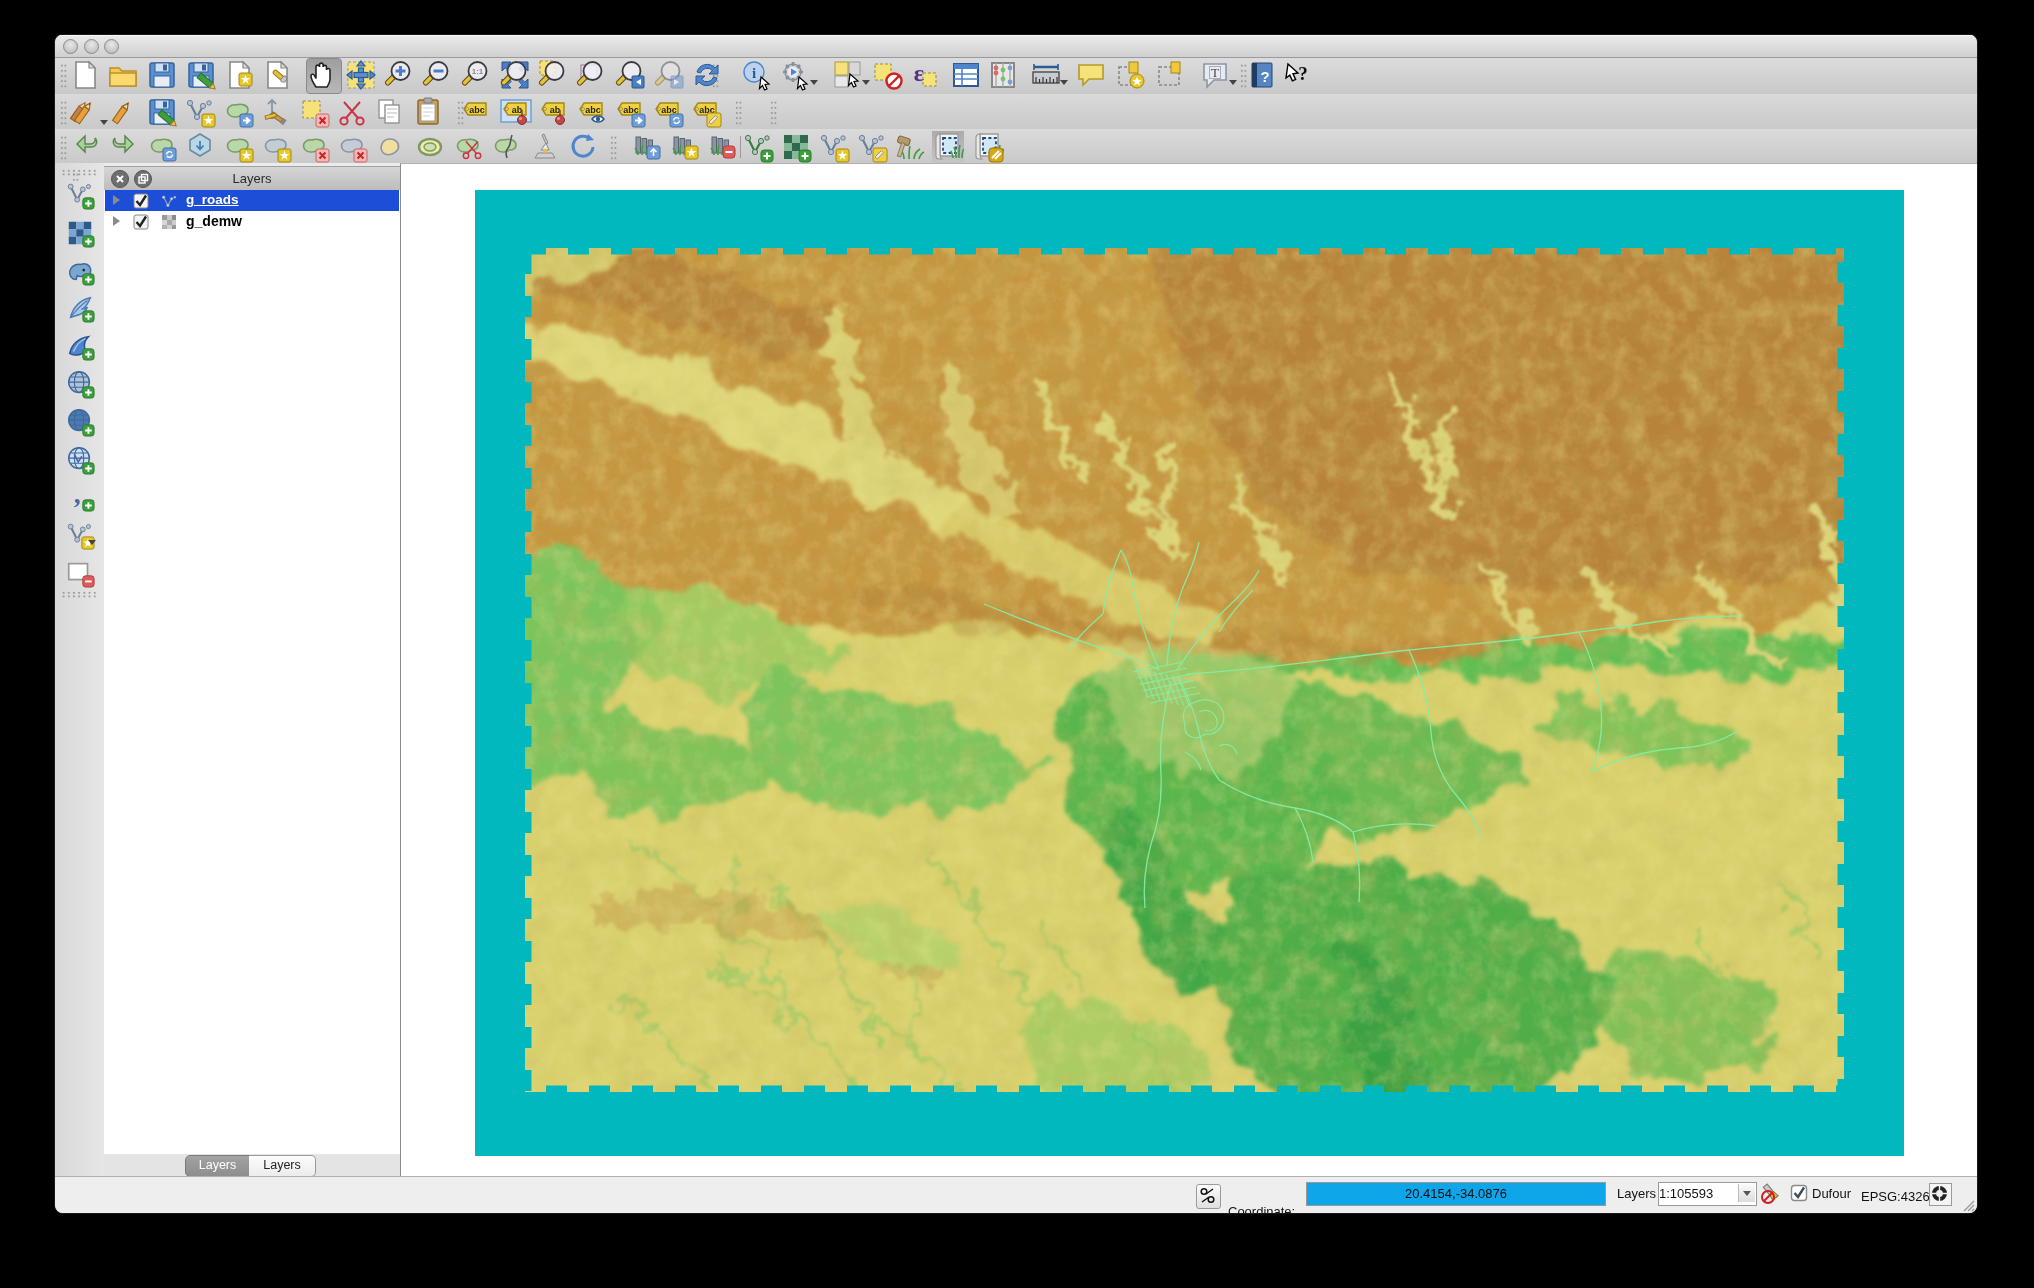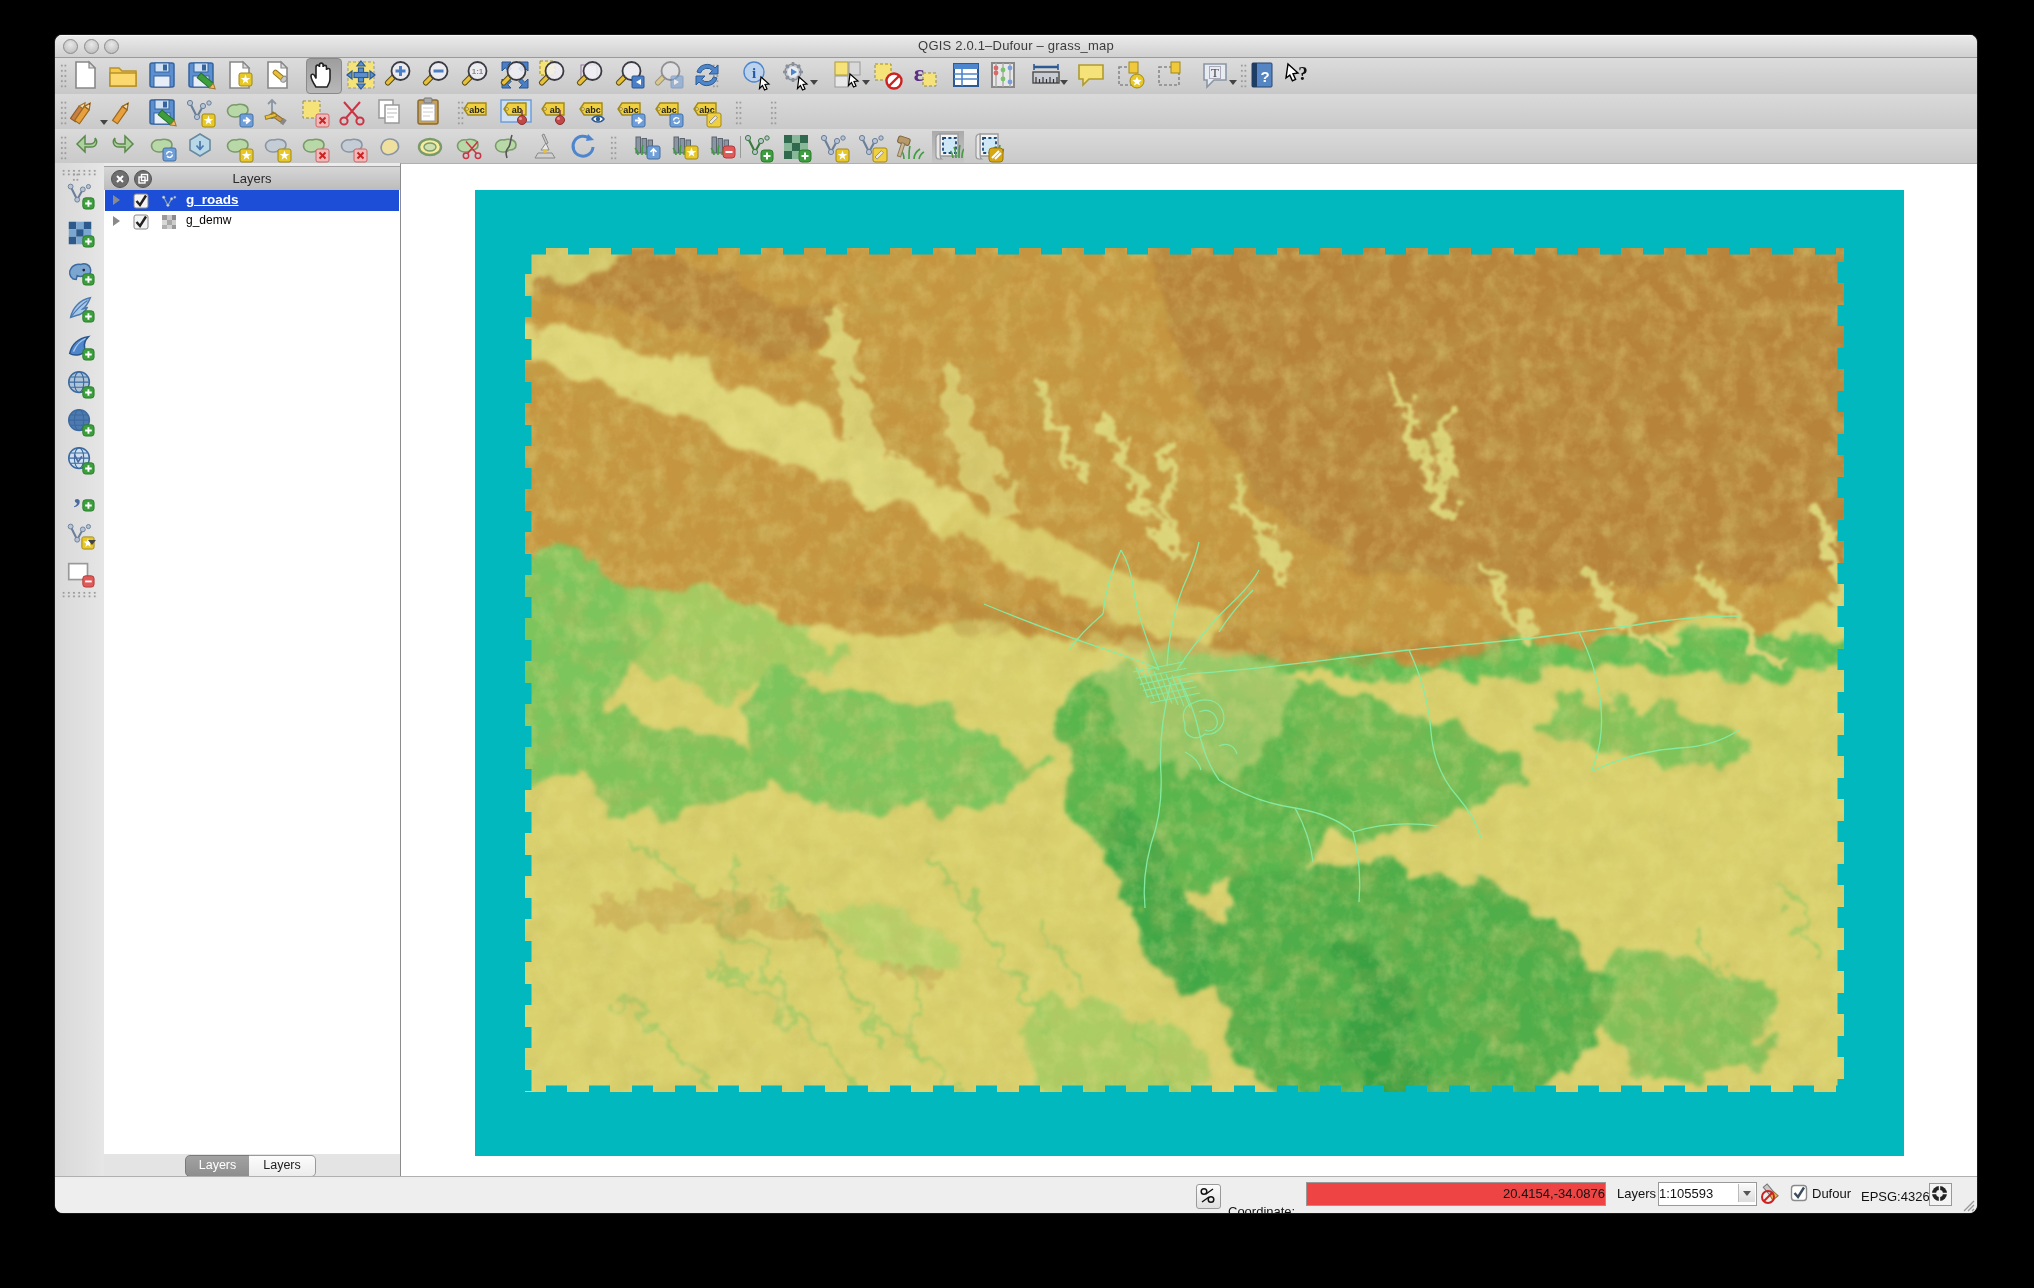--- a/index.html
+++ b/index.html
@@ -7,21 +7,20 @@
         <stop offset="1" stop-color="#c8c8c8"></stop>
       </linearGradient>
     </defs>
   </svg>
 <div class="abs" style="left:55px;top:35px;width:1922px;height:1178px;border-radius:7px 7px 8px 8px;background:#ececec;box-shadow:0 0 0 1px #1a1a1a;overflow:hidden">
     <div class="abs" style="left:0;top:0;width:100%;height:22px;background:linear-gradient(#ebebeb,#d0d0d0);border-bottom:1px solid #9a9a9a;border-radius:7px 7px 0 0">
       <div class="abs" style="left:0;top:0;width:100%;height:1px;background:#f8f8f8"></div>
       <div class="abs" style="left:8px;top:4px;width:13px;height:13px;border-radius:50%;background:radial-gradient(circle at 50% 35%,#e8e8e8,#b6b6b6);border:1px solid #8a8a8a"></div>
       <div class="abs" style="left:28.5px;top:4px;width:13px;height:13px;border-radius:50%;background:radial-gradient(circle at 50% 35%,#e8e8e8,#b6b6b6);border:1px solid #8a8a8a"></div>
       <div class="abs" style="left:48.5px;top:4px;width:13px;height:13px;border-radius:50%;background:radial-gradient(circle at 50% 35%,#e8e8e8,#b6b6b6);border:1px solid #8a8a8a"></div>
-      <div class="abs" style="left:0;top:3px;width:100%;text-align:center;font-size:13px;color:#3c3c3c;letter-spacing:0.2px">QGIS 2.0.1–Dufour – grass_map</div>
     </div>
     <div class="abs" style="left:0;top:23px;width:100%;height:36px;background:linear-gradient(#dcdcdc,#c8c8c8);border-bottom:1px solid #b2b2b2"></div>
     <div class="abs" style="left:0;top:59px;width:100%;height:35px;background:linear-gradient(#dadada,#c9c9c9);border-bottom:1px solid #b2b2b2"></div>
     <div class="abs" style="left:0;top:94px;width:100%;height:34px;background:linear-gradient(#dadada,#c9c9c9);border-bottom:1px solid #a8a8a8"></div>
     <div style="position:absolute;left:5px;top:27px;width:7px;height:26px;background-image:radial-gradient(circle,#9c9c9c 1.1px,rgba(0,0,0,0) 1.4px);background-size:3.6px 5.2px;background-position:0 1px"></div>
     <div style="position:absolute;left:657px;top:27px;width:7px;height:26px;background-image:radial-gradient(circle,#9c9c9c 1.1px,rgba(0,0,0,0) 1.4px);background-size:3.6px 5.2px;background-position:0 1px"></div>
     <div style="position:absolute;left:1185px;top:27px;width:7px;height:26px;background-image:radial-gradient(circle,#9c9c9c 1.1px,rgba(0,0,0,0) 1.4px);background-size:3.6px 5.2px;background-position:0 1px"></div>
     <svg style="position:absolute;left:14px;top:24px" width="32" height="32" viewBox="0 0 32 32">
       <path d="M7 3h13l6 6v20H7z" fill="#fff" stroke="#888" stroke-width="1.6"></path>
       <path d="M20 3l6 6h-6z" fill="#ddd" stroke="#888" stroke-width="1.2"></path>
@@ -758,21 +757,21 @@
             <rect x="1" y="1" width="5" height="5" fill="#9a9a9a"></rect>
             <rect x="6" y="1" width="5" height="5" fill="#c8c8c8"></rect>
             <rect x="11" y="1" width="4" height="5" fill="#8a8a8a"></rect>
             <rect x="1" y="6" width="5" height="5" fill="#d8d8d8"></rect>
             <rect x="6" y="6" width="5" height="5" fill="#a8a8a8"></rect>
             <rect x="11" y="6" width="4" height="5" fill="#cccccc"></rect>
             <rect x="1" y="11" width="5" height="4" fill="#b0b0b0"></rect>
             <rect x="6" y="11" width="5" height="4" fill="#d0d0d0"></rect>
             <rect x="11" y="11" width="4" height="4" fill="#989898"></rect>
           </svg>
-          <div style="position:absolute;left:81px;top:2px;font-size:12px;font-weight:normal;color:#000">g_demw</div>
+          <div style="position:absolute;left:81px;top:2px;font-size:14px;font-weight:bold;color:#000">g_demw</div>
         </div>
       </div>
       <div class="abs" style="left:49px;top:991px;width:296px;height:22px;background:#e4e4e4"></div>
       <div class="abs" style="left:130px;top:992px;width:63px;height:20px;background:linear-gradient(#a2a2a2,#8e8e8e);border:1px solid #7a7a7a;border-radius:5px 0 0 5px;color:#fff;font-size:12.5px;text-align:center;line-height:19px">Layers</div>
       <div class="abs" style="left:194px;top:992px;width:66px;height:20px;background:linear-gradient(#fcfcfc,#ececec);border:1px solid #9a9a9a;border-left:none;border-radius:0 5px 5px 0;color:#222;font-size:12.5px;text-align:center;line-height:19px">Layers</div>
       <div class="abs" style="left:345px;top:0;width:1577px;height:1013px;background:#fff;border-left:1px solid #8c8c8c;border-top:1px solid #b0b0b0">
         <div class="abs" style="left:74px;top:26px;width:1429px;height:966px;background:#00b8bd">
           <svg class="abs" style="left:44px;top:52px" width="1331" height="856" viewBox="0 0 1331 856">
             <defs>
               <filter id="rough" x="-15%" y="-15%" width="130%" height="130%">
@@ -923,21 +922,21 @@
     </div>
     <div class="abs" style="left:0;top:1141px;width:100%;height:37px;background:#eeeeee;border-top:1px solid #b0b0b0;border-radius:0 0 8px 8px;font-size:13px;color:#111">
       <div class="abs" style="left:1141px;top:7px;width:23px;height:23px;background:linear-gradient(#fcfcfc,#e0e0e0);border:1px solid #9a9a9a;border-radius:3px"><svg width="21" height="21" viewBox="0 0 21 21">
           <g stroke="#111" stroke-width="1.5" fill="none">
             <circle cx="7" cy="6.5" r="2.8"></circle>
             <circle cx="14" cy="14.5" r="2.8"></circle>
             <path d="M9 9l7-5M5 17l7-5"></path>
           </g>
         </svg></div>
       <div class="abs" style="left:1173px;top:27px">Coordinate:</div>
-      <div class="abs" style="left:1251px;top:5px;width:298px;height:22px;background:#ef4444;border:1px solid #999;text-align:right;line-height:22px">20.4154,-34.0876</div>
+      <div class="abs" style="left:1251px;top:5px;width:298px;height:22px;background:#0ea5e9;border:1px solid #999;text-align:center;line-height:22px">20.4154,-34.0876</div>
       <div class="abs" style="left:1562px;top:9px">Layers</div>
       <div class="abs" style="left:1603px;top:5px;width:97px;height:22px;background:#fff;border:1px solid #999;line-height:22px"><span style="">1:105593</span><div class="abs" style="right:1px;top:1px;width:16px;height:18px;background:linear-gradient(#fafafa,#dcdcdc);border-left:1px solid #bbb">
           <div style="position:absolute;left:4px;top:7px;width:0;height:0;border-left:4px solid transparent;border-right:4px solid transparent;border-top:5px solid #555"></div>
         </div></div>
       <svg class="abs" style="left:1705px;top:4px" width="24" height="24" viewBox="0 0 24 24">
         <g transform="rotate(-40 12 12)">
           <rect x="9" y="2" width="5" height="10" fill="#c8c8c8" stroke="#777"></rect>
           <path d="M9 12h5l1 6h-7z" fill="#e8b850" stroke="#90702a"></path>
         </g>
         <circle cx="8" cy="16" r="6" fill="none" stroke="#cc2222" stroke-width="2"></circle>

